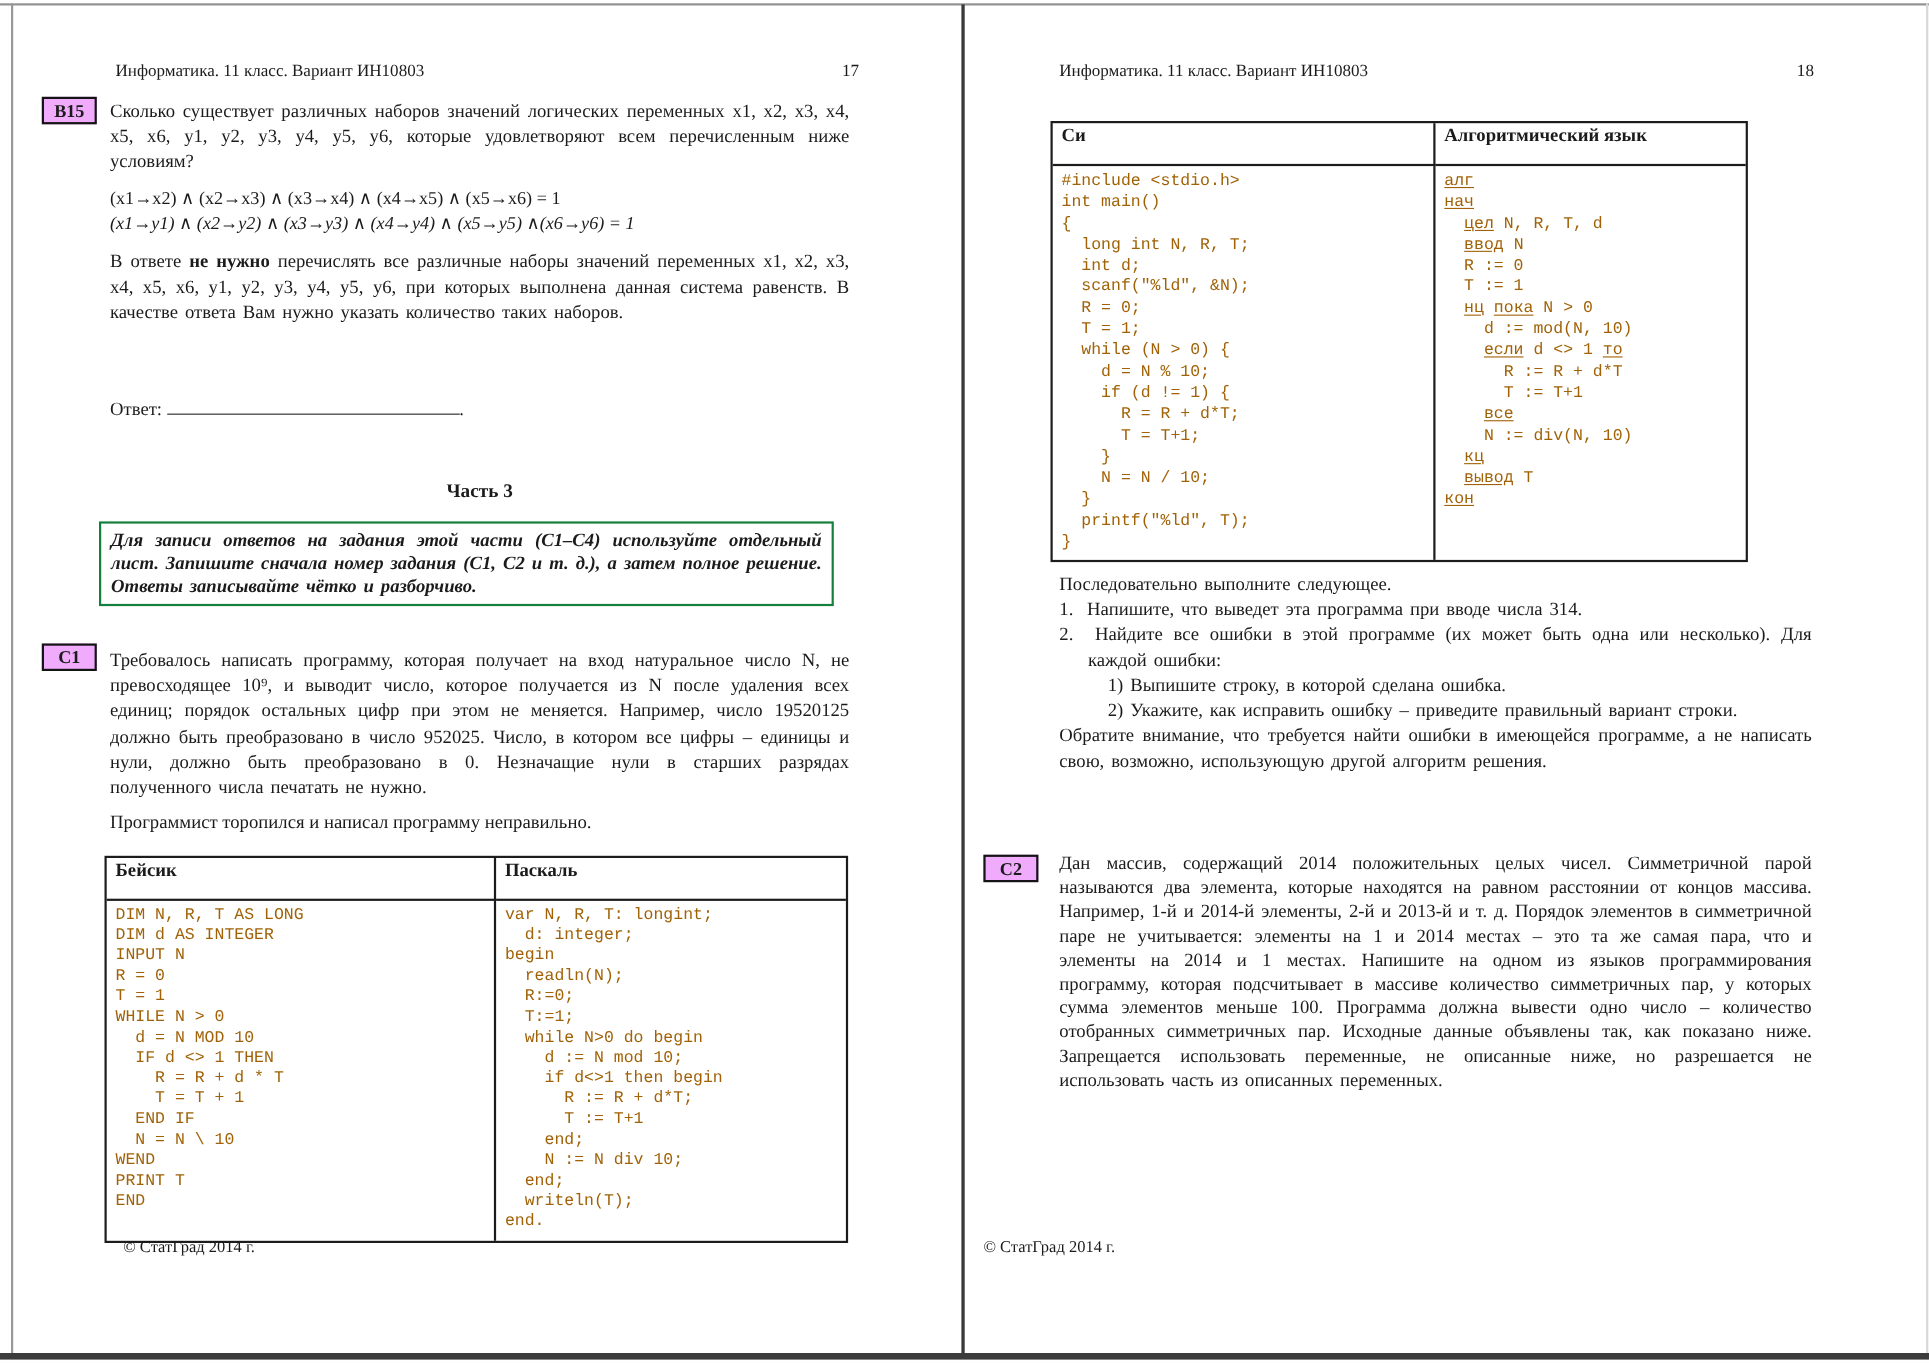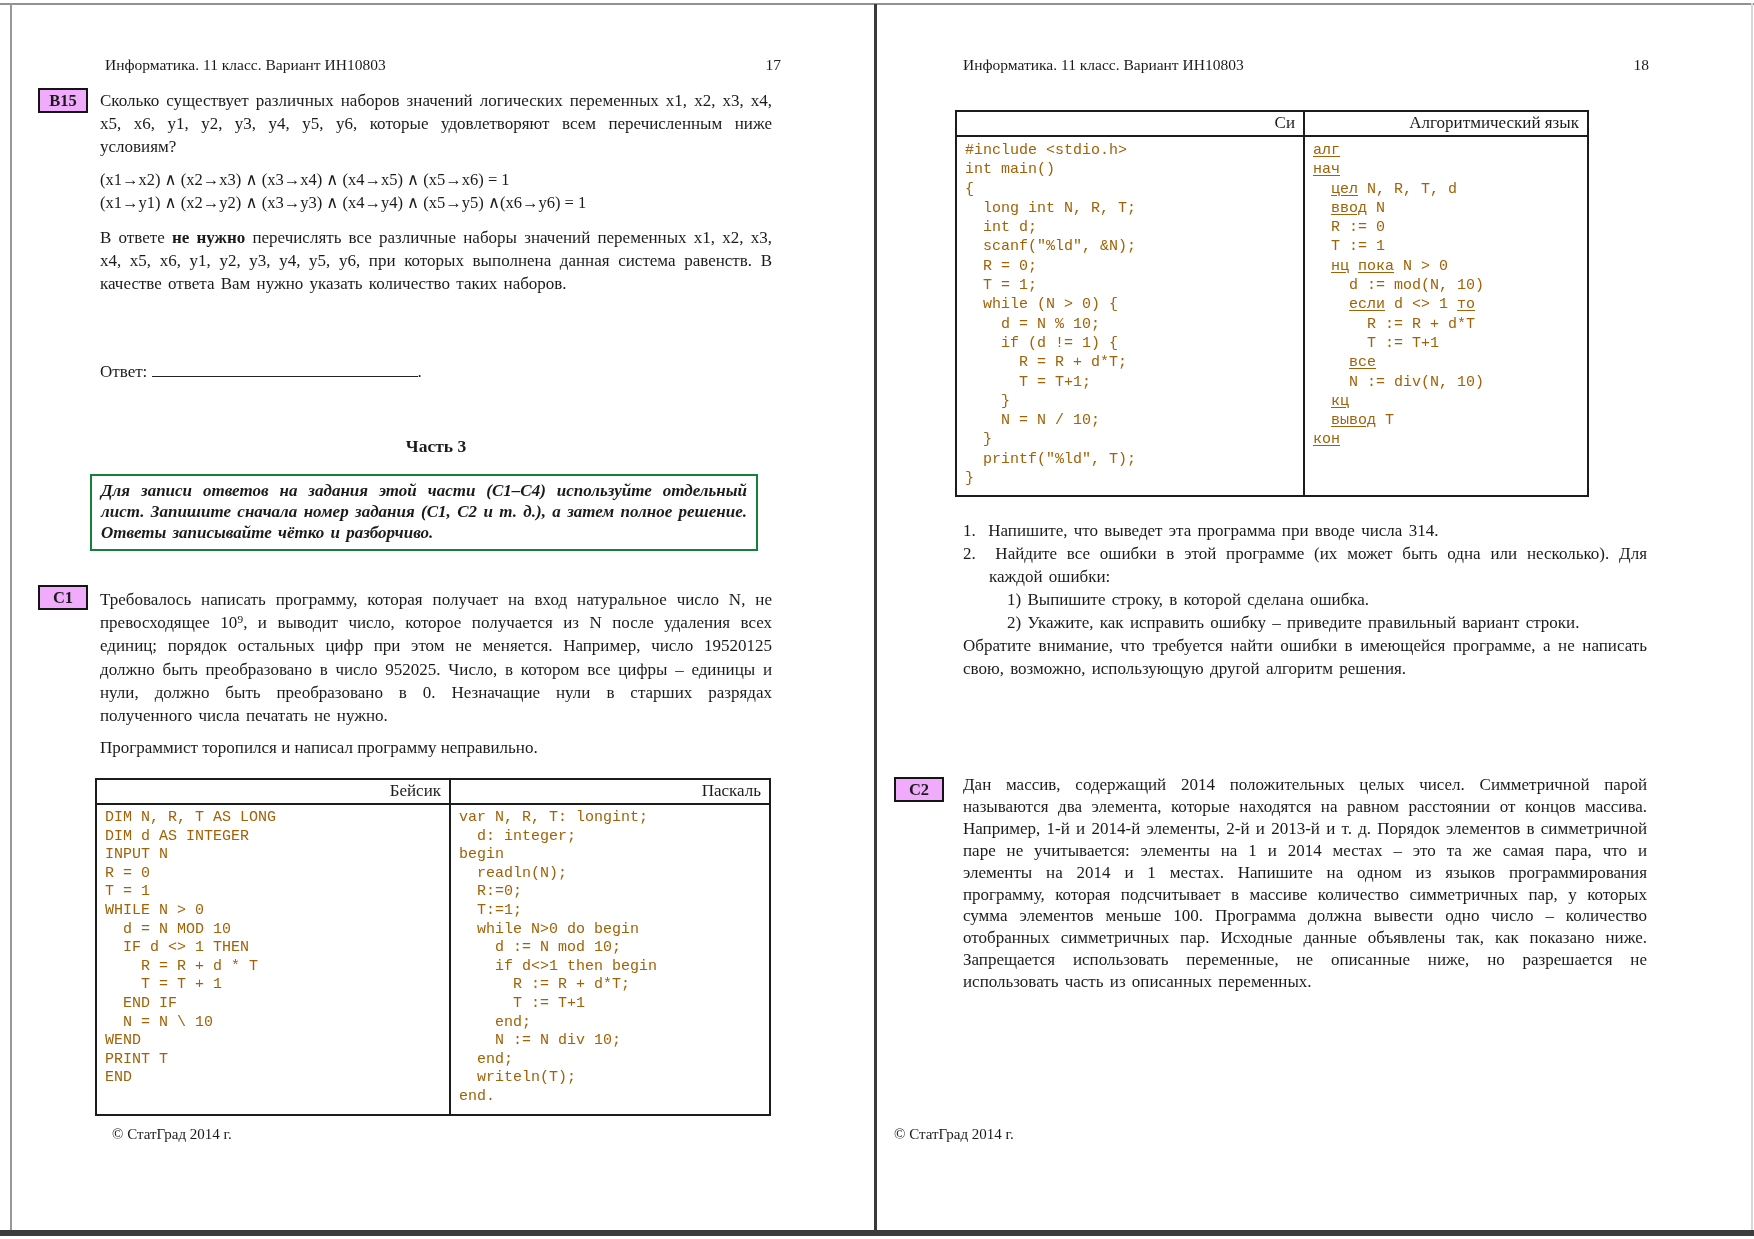--- a/index.html
+++ b/index.html
@@ -23,36 +23,36 @@
 
   .tagbox{position:absolute;width:46px;height:21px;line-height:21px;border:2px solid #141414;
           font-weight:bold;font-size:16.5px;text-align:center;background:#f0abfc;}
 
   .par{position:absolute;text-align:justify;font-size:17px;line-height:23.2px;word-spacing:2px;}
   .line{position:absolute;font-size:17px;white-space:nowrap;}
 
   #b15text{left:88px;top:89px;width:672px;}
   .formula{position:absolute;left:88px;font-size:16.5px;white-space:nowrap;}
   #formula1{top:170px;text-align:center;}
-  #formula2{top:193px;}
+  #formula2{top:193px;font-style:italic;}
   #b15note{left:88px;top:226px;width:672px;}
   #answerline{left:88px;top:361px;}
   .blank{display:inline-block;width:266px;height:15px;border-bottom:1.4px solid #222;}
   #part3{position:absolute;left:88px;top:436px;width:672px;text-align:center;
          font-weight:bold;font-size:17.5px;}
   #instrbox{position:absolute;left:78px;top:474px;width:646px;border:2px solid #15803d;
             padding:5px 9px 6px;font-weight:bold;font-style:italic;font-size:17px;
             line-height:20.8px;text-align:justify;word-spacing:2px;}
   #c1text{left:88px;top:588px;width:672px;}
   #c1line{left:88px;top:738px;}
 
   
   .codetable{position:absolute;border:2px solid #1c1c1c;display:flex;flex-direction:column;background:#fff;}
   .ct-row{display:flex;align-items:stretch;}
-  .ct-h{font-weight:normal;font-size:17px;padding:1px 8px 2px;border-bottom:2px solid #1c1c1c;text-align:right;}
+  .ct-h{font-weight:bold;font-size:17px;padding:1px 8px 16px;border-bottom:2px solid #1c1c1c;}
   .ct-c1{border-right:2px solid #1c1c1c;flex:none;}
   .ct-c2{flex:1 1 auto;}
   pre.code{margin:0;padding:4px 8px 7px;font-family:"Liberation Mono","DejaVu Sans Mono",monospace;
            white-space:pre;color:#a16207;}
   #tableL{left:83px;top:778px;width:672px;}
   #tableL .ct-c1{width:336px;}
   #tableL pre.code{font-size:15px;line-height:18.6px;}
   #tableR{left:77px;top:110px;width:630px;}
   #tableR .ct-c1{width:330px;}
   #tableR pre.code{font-size:15px;line-height:19.3px;}
@@ -189,20 +189,21 @@
       T := T+1
     <u>все</u>
     N := div(N, 10)
   <u>кц</u>
   <u>вывод</u> T
 <u>кон</u></pre>
       </div>
     </div>
 
     <div id="followup">
+      <div class="intro">Последовательно выполните следующее.</div>
       <div class="lst">1.&nbsp; Напишите, что выведет эта программа при вводе числа 314.</div>
       <div class="lst">2.&nbsp; Найдите все ошибки в этой программе (их может быть одна или несколько). Для каждой ошибки:</div>
       <div class="sublst">1) Выпишите строку, в которой сделана ошибка.</div>
       <div class="sublst">2) Укажите, как исправить ошибку – приведите правильный вариант строки.</div>
       <div>Обратите внимание, что требуется найти ошибки в имеющейся программе, а не написать свою, возможно, использующую другой алгоритм решения.</div>
     </div>
 
     <div class="tagbox" style="left:16px;top:777px;">
       <span>С2</span>
     </div>

